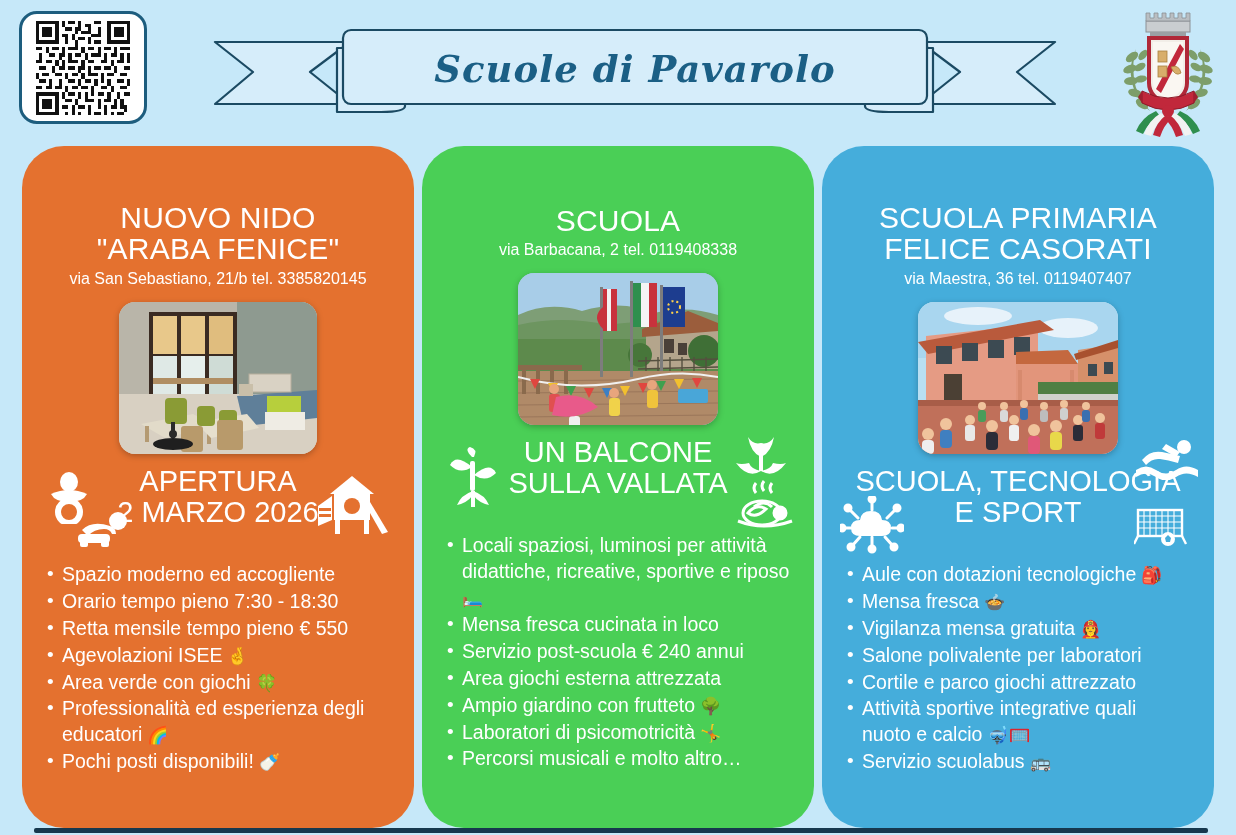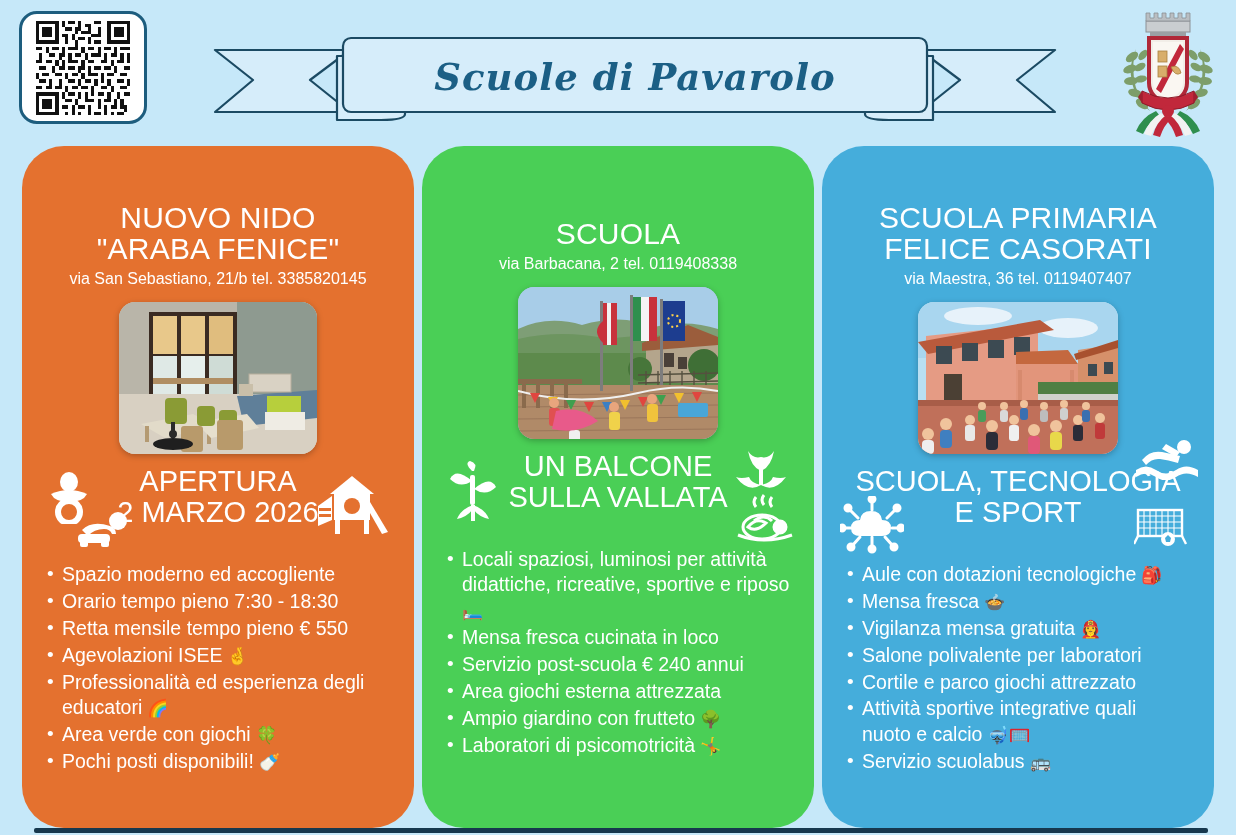--- a/index.html
+++ b/index.html
@@ -14,21 +14,21 @@
   
   .header { position: absolute; left: 0; top: 0; width: 1236px; height: 140px; }
 
   .qr-frame {
     position: absolute; left: 19px; top: 11px; width: 128px; height: 113px;
     background: #ffffff; border: 3px solid #1d5d7e; border-radius: 18px;
     display: flex; align-items: center; justify-content: center;
   }
   .qr-img { width: 94px; height: 94px; display: block; }
 
-  .ribbon { position: absolute; left: 205px; top: 30px; width: 860px; height: 100px; }
+  .ribbon { position: absolute; left: 205px; top: 22px; width: 860px; height: 100px; }
   .ribbon svg { width: 100%; height: 100%; display: block; }
   .ribbon-title {
     position: absolute; left: 0; top: 0; width: 860px; height: 100px;
     display: flex; align-items: center; justify-content: center;
     font-family: "DejaVu Serif", serif;
     font-style: italic; font-weight: bold;
     font-size: 37px; color: #1b5f85;
     letter-spacing: 1px;
     transform: translateY(-3px);
   }
@@ -403,22 +403,22 @@
           <span>APERTURA</span>
           <span class="l2">2 MARZO 2026</span>
         </div>
       </div>
 
       <ul class="bullets">
         <li><span>Spazio moderno ed accogliente</span> <span class="em"></span></li>
         <li><span>Orario tempo pieno 7:30 - 18:30</span> <span class="em"></span></li>
         <li><span>Retta mensile tempo pieno € 550</span> <span class="em"></span></li>
         <li><span>Agevolazioni ISEE</span> <span class="em">🤞</span></li>
+        <li><span>Area verde con giochi</span> <span class="em">🍀</span></li>
         <li><span>Professionalità ed esperienza degli educatori</span> <span class="em">🌈</span></li>
-        <li><span>Area verde con giochi</span> <span class="em">🍀</span></li>
         <li><span>Pochi posti disponibili!</span> <span class="em">🍼</span></li>
       </ul>
     </div>
 
     <div class="card green">
       <div class="card-title">
         <span>SCUOLA</span>
       </div>
       <div class="card-addr">via Barbacana, 2 tel. 0119408338</div>
 
@@ -546,20 +546,21 @@
         </div>
       </div>
 
       <ul class="bullets">
         <li><span>Locali spaziosi, luminosi per attività didattiche, ricreative, sportive e riposo</span> <span class="em">🛏️</span></li>
         <li><span>Mensa fresca cucinata in loco</span> <span class="em"></span></li>
         <li><span>Servizio post-scuola € 240 annui</span> <span class="em"></span></li>
         <li><span>Area giochi esterna attrezzata</span> <span class="em"></span></li>
         <li><span>Ampio giardino con frutteto</span> <span class="em">🌳</span></li>
         <li><span>Laboratori di psicomotricità</span> <span class="em">🤸</span></li>
+        <li><span>Percorsi musicali e molto altro…</span> <span class="em"></span></li>
       </ul>
     </div>
 
     <div class="card blue">
       <div class="card-title">
         <span>SCUOLA PRIMARIA</span>
         <span class="l2">FELICE CASORATI</span>
       </div>
       <div class="card-addr">via Maestra, 36 tel. 0119407407</div>
 

